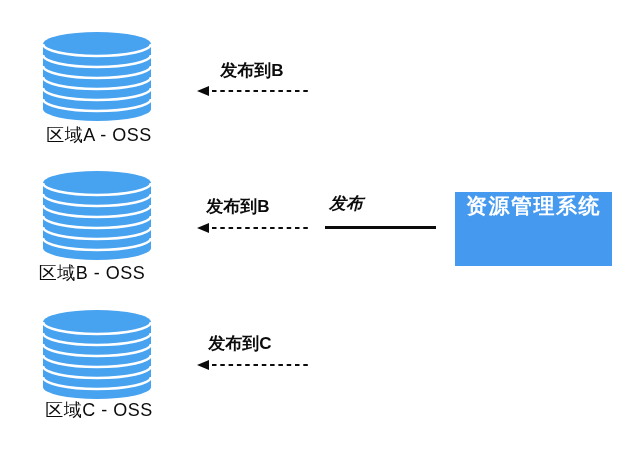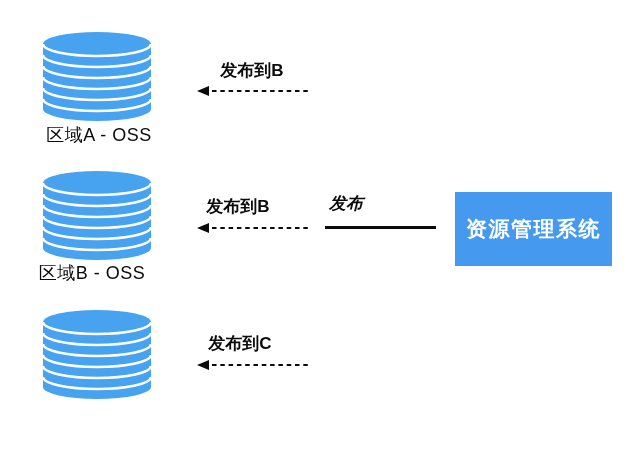--- a/index.html
+++ b/index.html
@@ -26,21 +26,21 @@
   .arrow .dash { stroke:var(--ink,#0b0b0b); stroke-width:2.2; stroke-dasharray:4.5 3.8; }
   .publish-label {
     position:absolute; width:80px; text-align:left;
     font-size:17px; font-weight:bold; color:var(--ink,#0b0b0b);
     line-height:20px; white-space:nowrap;font-style:italic;
   }
   .solid-line { position:absolute; width:111px; height:3px; background:var(--ink,#0b0b0b); }
   .system-box {
     position:absolute; left:455px; top:192px; width:157px; height:74px;
     background:var(--box,#4599EF); color:var(--boxtext,#ffffff);
-    display:flex; align-items:center; justify-content:center;
+    display:flex; align-items:flex-start; justify-content:center;
     font-size:21px; font-weight:bold; letter-spacing:1.5px; white-space:nowrap;
   }
 </style>
 </head>
 <body>
 
 <div class="canvas" style="--cyl: #47A2F0; --box: #4599EF; --ink: #0B0B0B; --boxtext: #FFFFFF; --bg: #FFFFFF;">
 
   <svg class="cyl" style="left:42px;top:31px" width="110" height="90" viewBox="0 0 110 90" aria-hidden="true">
     <path class="cyl-fill" d="M1,13 V78 A54,12 0 0 0 109,78 V13 Z"></path>
@@ -85,20 +85,21 @@
     <ellipse class="cyl-fill" cx="55" cy="13" rx="54" ry="12"></ellipse>
     <g class="cyl-sep">
       <path d="M1,13 A54,12 0 0 0 109,13"></path>
       <path d="M1,24 A54,12 0 0 0 109,24"></path>
       <path d="M1,35 A54,12 0 0 0 109,35"></path>
       <path d="M1,46 A54,12 0 0 0 109,46"></path>
       <path d="M1,57 A54,12 0 0 0 109,57"></path>
       <path d="M1,68 A54,12 0 0 0 109,68"></path>
     </g>
   </svg>
+  <div class="node-label" style="left:19px;top:399px">区域C - OSS</div>
   <div class="arrow-label" style="left:178px;top:334px">发布到C</div>
   <svg class="arrow" style="left:197px;top:358px" width="112" height="14" viewBox="0 0 112 14" aria-hidden="true">
     <path class="head" d="M0,7 L12,2 L12,12 Z"></path>
     <line class="dash" x1="15" y1="7" x2="111" y2="7"></line>
   </svg>
 
   <div class="publish-label" style="left:329px;top:194px">发布</div>
   <div class="solid-line" style="left:325px;top:226px"></div>
 
   <div class="system-box">

